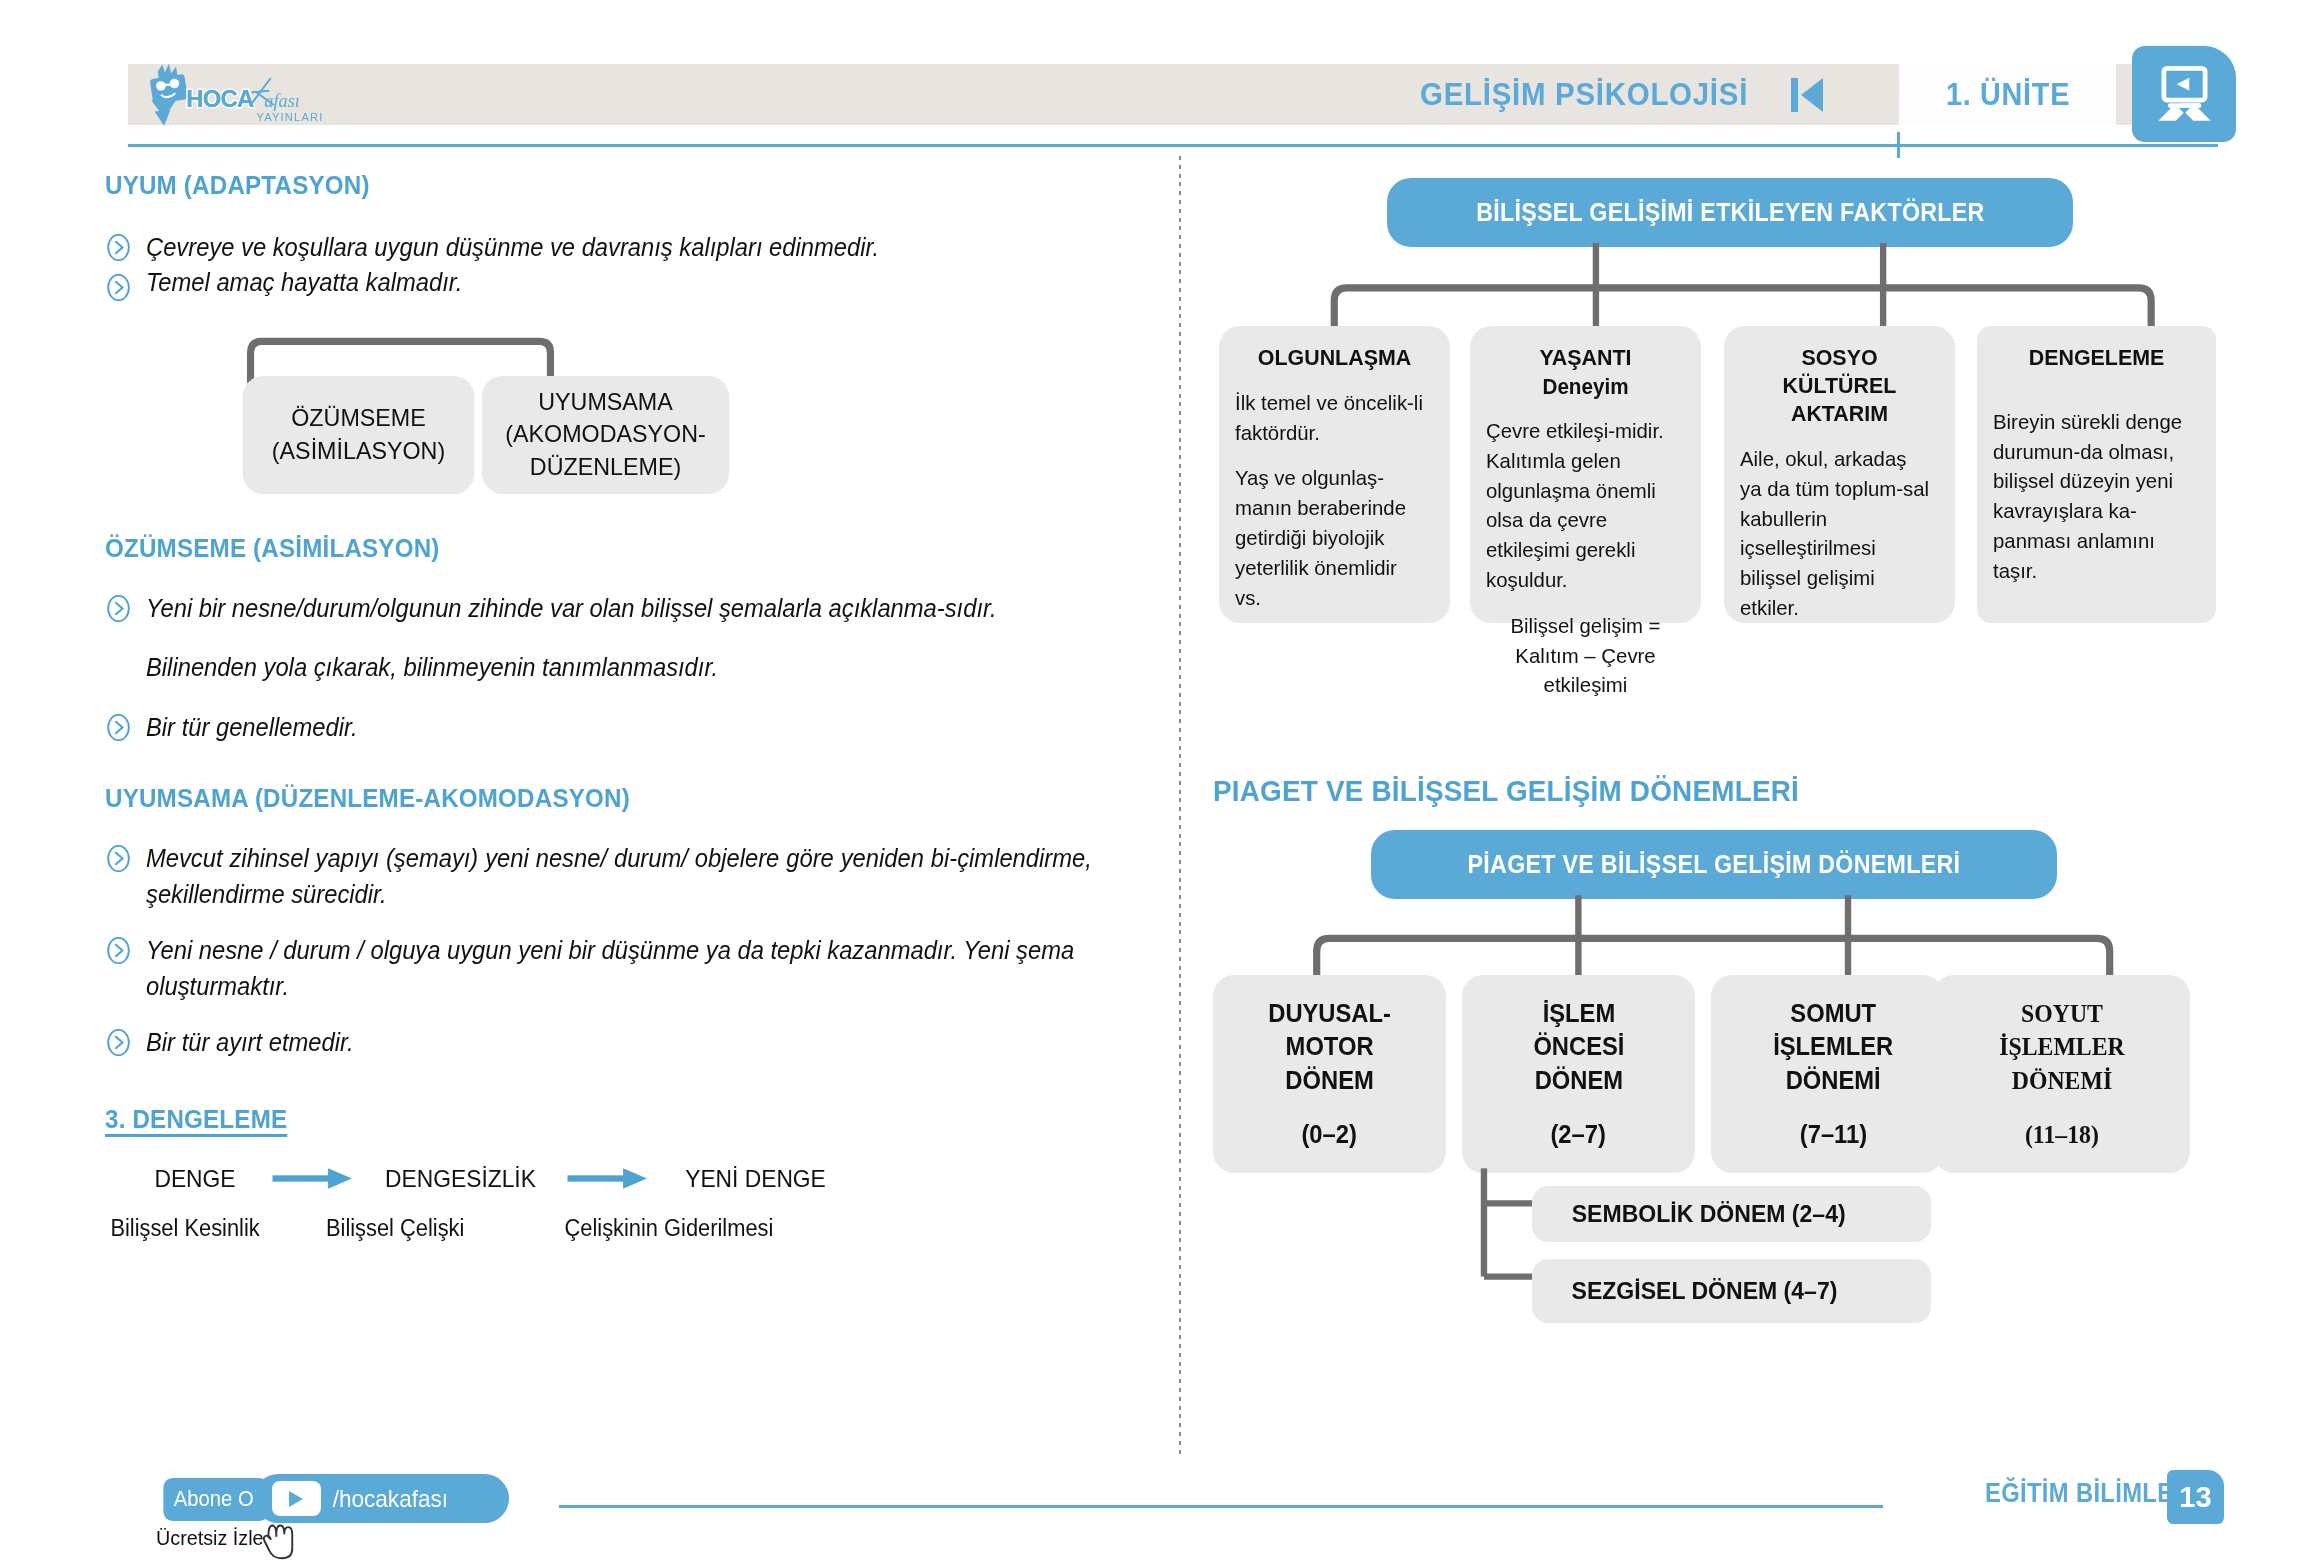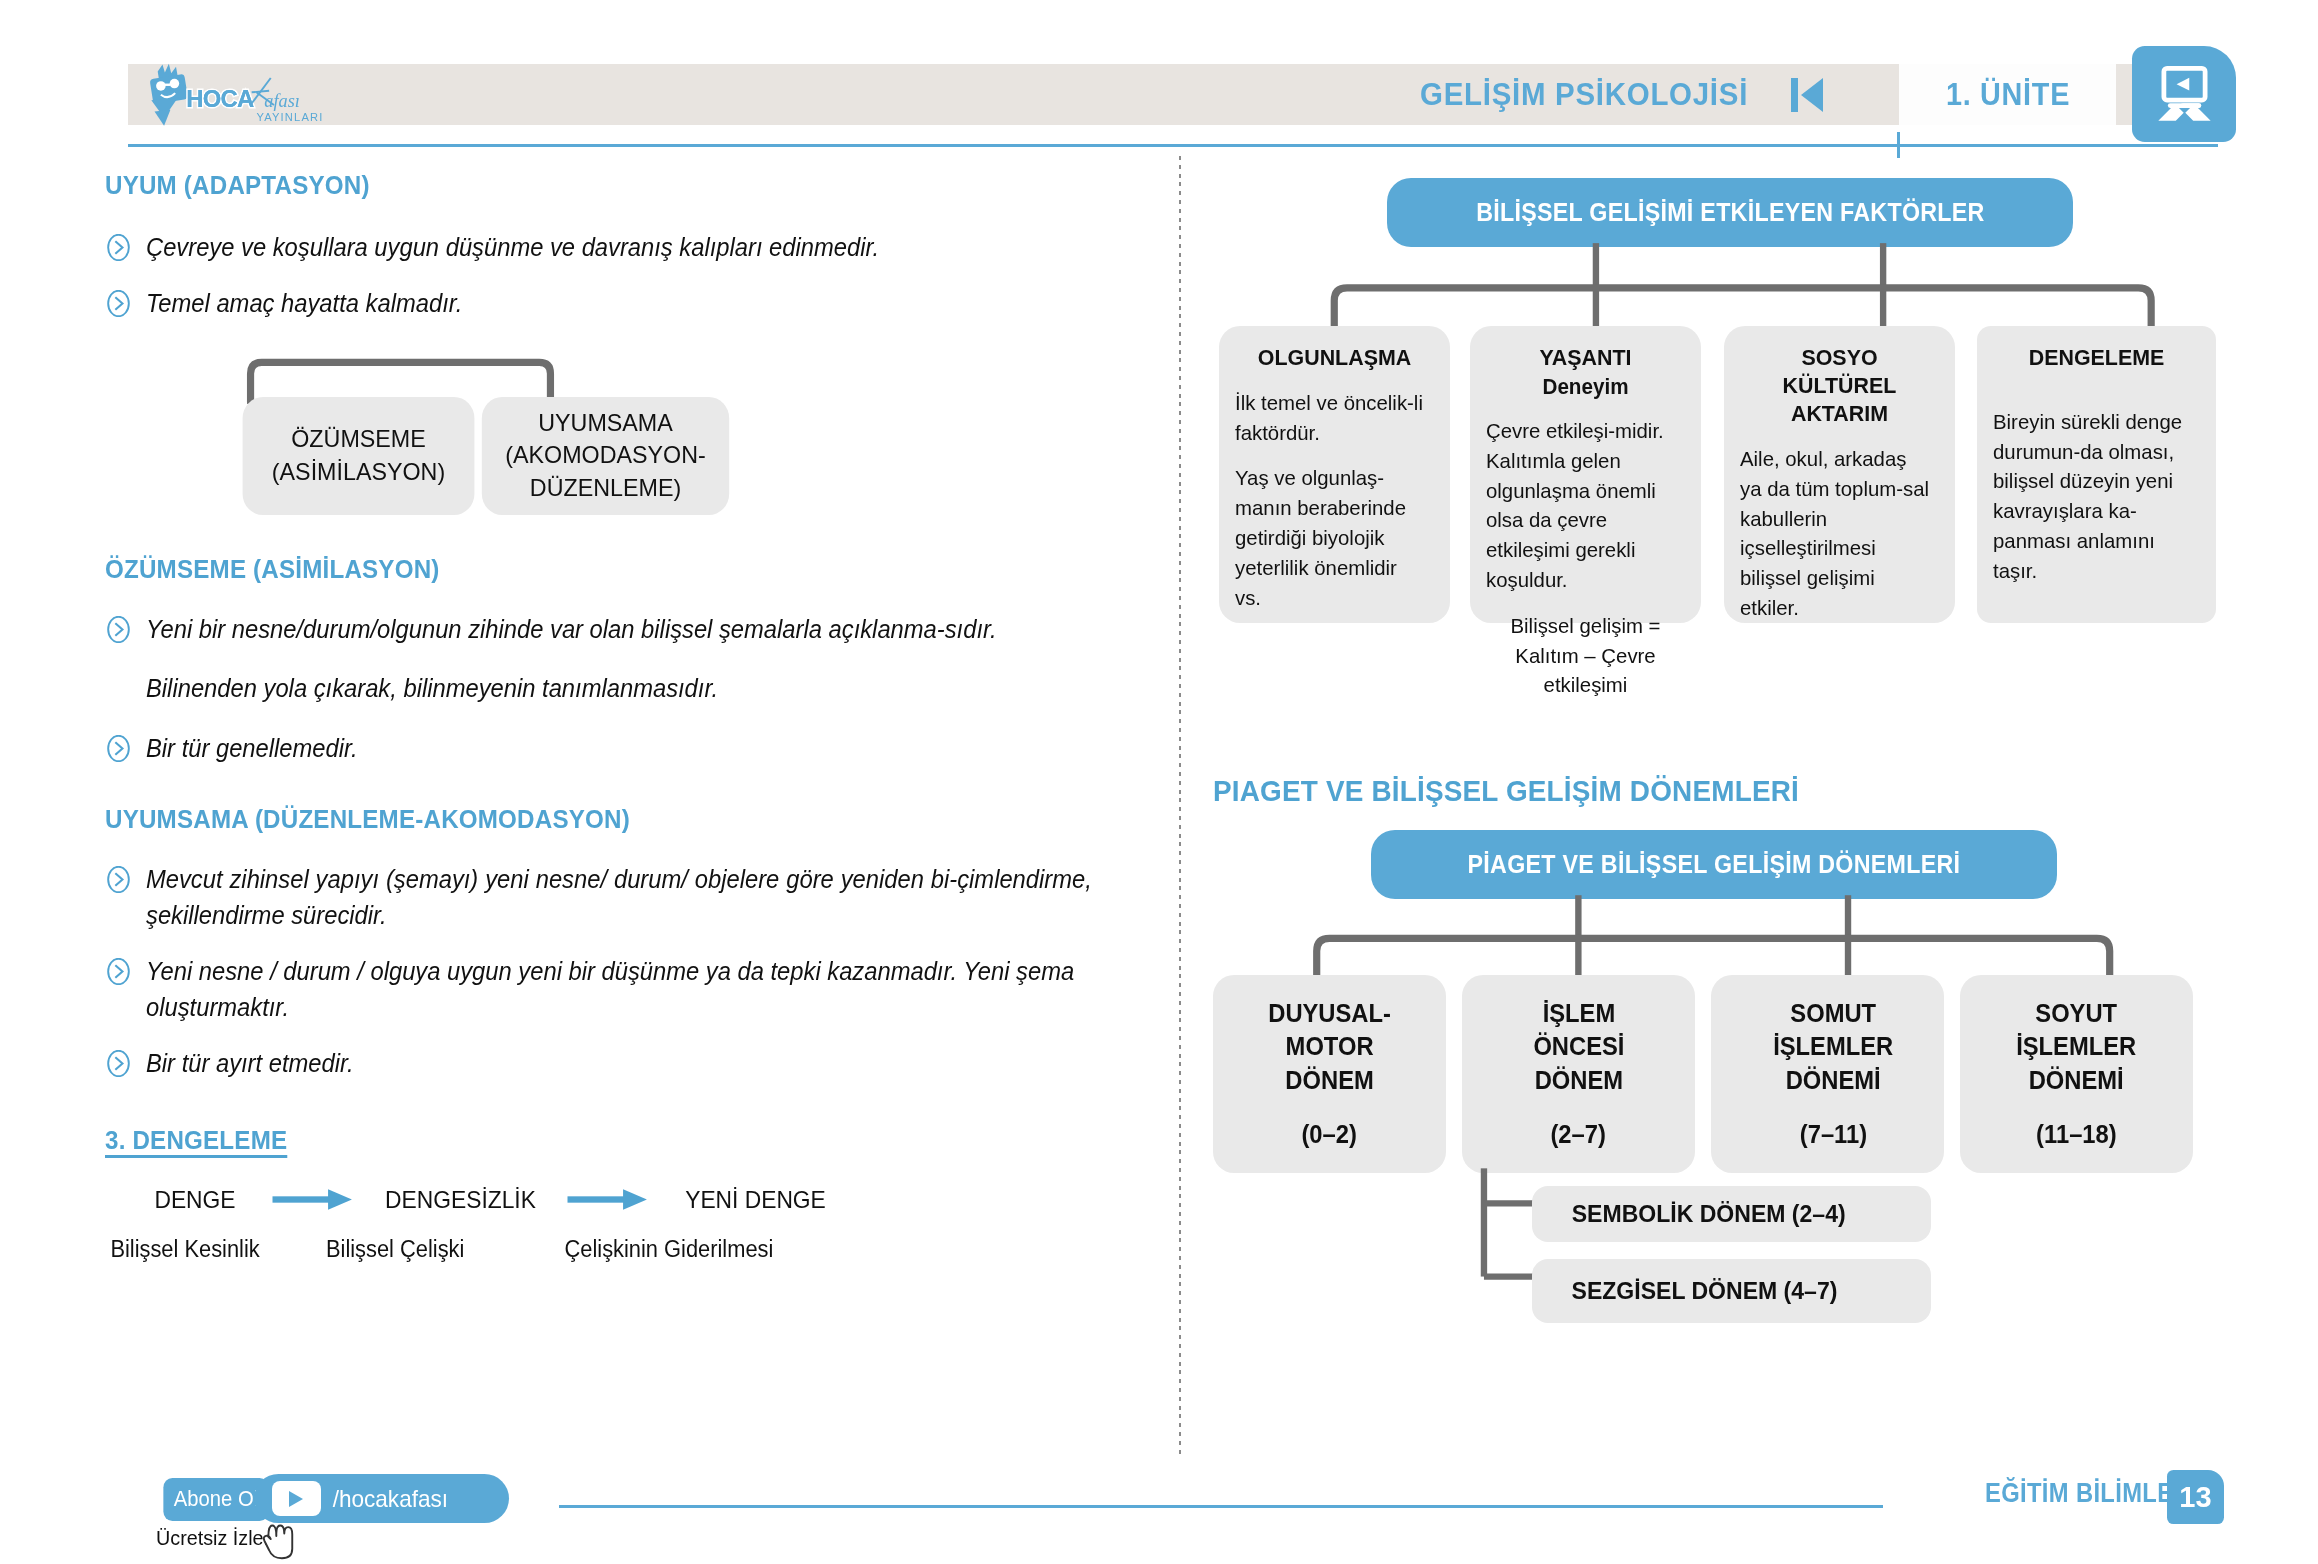--- a/index.html
+++ b/index.html
@@ -250,21 +250,21 @@
     <h2 class="sec" style="margin-top:9.6px;">UYUM (ADAPTASYON)</h2>
 
     <div class="bullet-row" style="margin-top:29px;">
       <svg class="bullet-ico" viewBox="0 0 34 34">
         <ellipse cx="17" cy="17" rx="13" ry="16" fill="none" stroke="#4fa3d1" stroke-width="2.4"></ellipse>
         <path d="M13 9 L22 17 L13 25" fill="none" stroke="#4fa3d1" stroke-width="2.6"></path>
       </svg>
       <div class="b-text noj">Çevreye ve koşullara uygun düşünme ve davranış kalıpları edinmedir.</div>
     </div>
 
-    <div class="bullet-row" style="margin-top:21px;">
+    <div class="bullet-row" style="align-items:flex-end;">
       <svg class="bullet-ico" viewBox="0 0 34 34">
         <ellipse cx="17" cy="17" rx="13" ry="16" fill="none" stroke="#4fa3d1" stroke-width="2.4"></ellipse>
         <path d="M13 9 L22 17 L13 25" fill="none" stroke="#4fa3d1" stroke-width="2.6"></path>
       </svg>
       <div class="b-text noj">Temel amaç hayatta kalmadır.</div>
     </div>
 
     <div class="pair-wrap" style="margin-top:34px;">
       <svg class="connector" style="left:128px; top:0; width:335px; height:48px;" viewBox="0 0 420 60">
         <path d="M22 58 L22 22 q0 -14 14 -14 L384 8 q14 0 14 14 L398 58" fill="none" stroke="#6e6e6e" stroke-width="9" stroke-linecap="round"></path>
@@ -416,21 +416,21 @@
 ÖNCESİ
 DÖNEM</div>
         <div class="age">(2–7)</div>
       </div>
       <div class="period-box" style="position:absolute; left:498px; top:145px; width:233px; height:198px;padding-left:12px;">
         <div class="nm" style="white-space:pre-line;">SOMUT
 İŞLEMLER
 DÖNEMİ</div>
         <div class="age">(7–11)</div>
       </div>
-      <div class="period-box" style="position:absolute; left:747px; top:145px; width:233px; height:198px;">
+      <div class="period-box" style="position:absolute; left:720px; top:145px; width:257px; height:198px;font-family:Liberation Serif, serif;">
         <div class="nm" style="white-space:pre-line;">SOYUT
 İŞLEMLER
 DÖNEMİ</div>
         <div class="age">(11–18)</div>
       </div>
 
       <svg style="position:absolute; left:263px; top:338px; width:191px; height:128px;" viewBox="0 0 240 160">
         <path d="M10 0 L10 136" stroke="#6e6e6e" stroke-width="8"></path>
         <path d="M10 44 L74 44" stroke="#6e6e6e" stroke-width="8"></path>
         <path d="M10 136 L74 136" stroke="#6e6e6e" stroke-width="8"></path>

